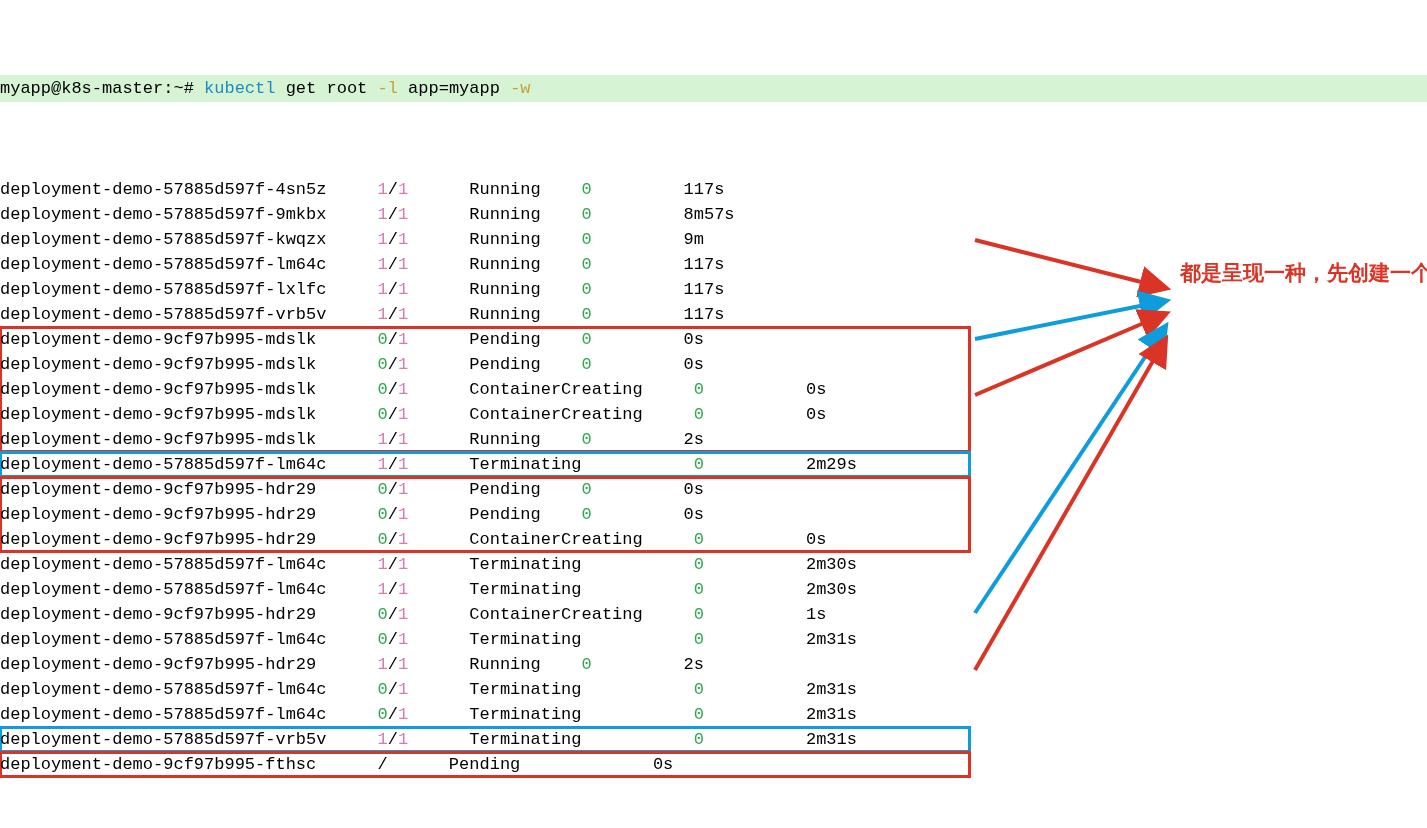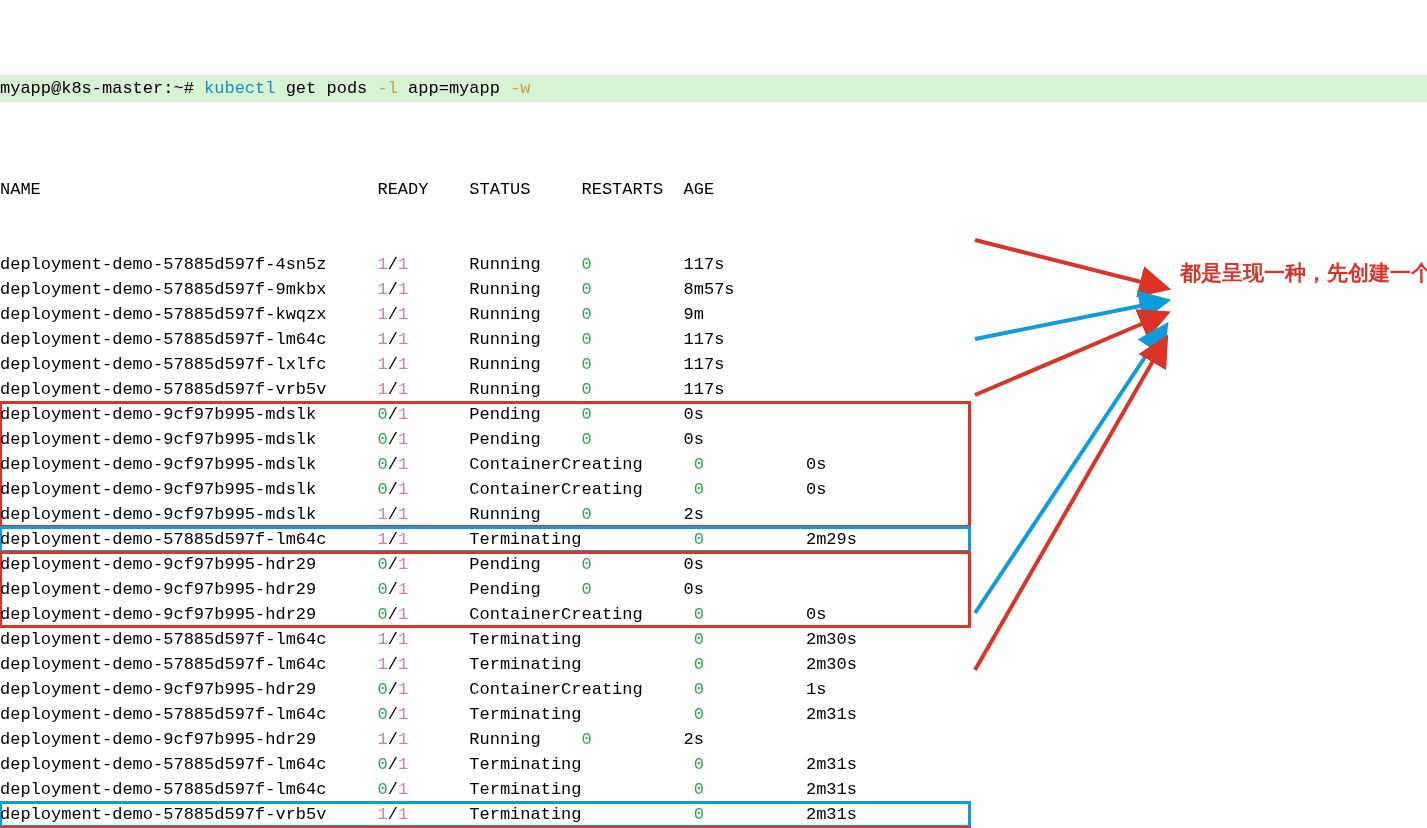--- a/index.html
+++ b/index.html
@@ -13,23 +13,22 @@
   .box-blue{outline:3px solid #0e9cdc;outline-offset:-2px}
   .annot{position:absolute;color:#d93426;font-family:"Microsoft YaHei","PingFang SC",sans-serif;font-weight:bold;font-size:21px;line-height:30px;width:240px}
   svg.arrows{position:absolute;top:0;left:0;pointer-events:none}
   .row{position:relative}
 </style>
 </head>
 <body>
 
 <div class="term" style="position:relative;width:1427px">
 
-  <div class="prompt-bar"><span class="root">myapp@k8s-master</span><span>:~#</span> <span class="cmd">kubectl</span><span> get pods </span><span class="flag">-l</span><span> app=myapp </span><span class="flag">-w</span></div>
+  <div class="prompt-bar"><span class="root">myapp@k8s-master</span><span>:~#</span> <span class="cmd">kubectl</span><span> get root </span><span class="flag">-l</span><span> app=myapp </span><span class="flag">-w</span></div>
 
-  <div id="hdr">NAME                                 READY    STATUS     RESTARTS  AGE</div>
   <div id="rows"><div style="width: 970px;"><div class="row">deployment-demo-57885d597f-4sn5z     <span class="pink">1</span>/<span class="pink">1</span>      Running    <span class="green">0</span>         117s</div><div class="row">deployment-demo-57885d597f-9mkbx     <span class="pink">1</span>/<span class="pink">1</span>      Running    <span class="green">0</span>         8m57s</div><div class="row">deployment-demo-57885d597f-kwqzx     <span class="pink">1</span>/<span class="pink">1</span>      Running    <span class="green">0</span>         9m</div><div class="row">deployment-demo-57885d597f-lm64c     <span class="pink">1</span>/<span class="pink">1</span>      Running    <span class="green">0</span>         117s</div><div class="row">deployment-demo-57885d597f-lxlfc     <span class="pink">1</span>/<span class="pink">1</span>      Running    <span class="green">0</span>         117s</div><div class="row">deployment-demo-57885d597f-vrb5v     <span class="pink">1</span>/<span class="pink">1</span>      Running    <span class="green">0</span>         117s</div></div><div class="box-red" style="width: 970px;"><div class="row">deployment-demo-9cf97b995-mdslk      <span class="green">0</span>/<span class="pink">1</span>      Pending    <span class="green">0</span>         0s</div><div class="row">deployment-demo-9cf97b995-mdslk      <span class="green">0</span>/<span class="pink">1</span>      Pending    <span class="green">0</span>         0s</div><div class="row">deployment-demo-9cf97b995-mdslk      <span class="green">0</span>/<span class="pink">1</span>      ContainerCreating     <span class="green">0</span>          0s</div><div class="row">deployment-demo-9cf97b995-mdslk      <span class="green">0</span>/<span class="pink">1</span>      ContainerCreating     <span class="green">0</span>          0s</div><div class="row">deployment-demo-9cf97b995-mdslk      <span class="pink">1</span>/<span class="pink">1</span>      Running    <span class="green">0</span>         2s</div></div><div class="box-blue" style="width: 970px;"><div class="row">deployment-demo-57885d597f-lm64c     <span class="pink">1</span>/<span class="pink">1</span>      Terminating           <span class="green">0</span>          2m29s</div></div><div class="box-red" style="width: 970px;"><div class="row">deployment-demo-9cf97b995-hdr29      <span class="green">0</span>/<span class="pink">1</span>      Pending    <span class="green">0</span>         0s</div><div class="row">deployment-demo-9cf97b995-hdr29      <span class="green">0</span>/<span class="pink">1</span>      Pending    <span class="green">0</span>         0s</div><div class="row">deployment-demo-9cf97b995-hdr29      <span class="green">0</span>/<span class="pink">1</span>      ContainerCreating     <span class="green">0</span>          0s</div></div><div style="width: 970px;"><div class="row">deployment-demo-57885d597f-lm64c     <span class="pink">1</span>/<span class="pink">1</span>      Terminating           <span class="green">0</span>          2m30s</div><div class="row">deployment-demo-57885d597f-lm64c     <span class="pink">1</span>/<span class="pink">1</span>      Terminating           <span class="green">0</span>          2m30s</div><div class="row">deployment-demo-9cf97b995-hdr29      <span class="green">0</span>/<span class="pink">1</span>      ContainerCreating     <span class="green">0</span>          1s</div><div class="row">deployment-demo-57885d597f-lm64c     <span class="green">0</span>/<span class="pink">1</span>      Terminating           <span class="green">0</span>          2m31s</div><div class="row">deployment-demo-9cf97b995-hdr29      <span class="pink">1</span>/<span class="pink">1</span>      Running    <span class="green">0</span>         2s</div><div class="row">deployment-demo-57885d597f-lm64c     <span class="green">0</span>/<span class="pink">1</span>      Terminating           <span class="green">0</span>          2m31s</div><div class="row">deployment-demo-57885d597f-lm64c     <span class="green">0</span>/<span class="pink">1</span>      Terminating           <span class="green">0</span>          2m31s</div></div><div class="box-blue" style="width: 970px;"><div class="row">deployment-demo-57885d597f-vrb5v     <span class="pink">1</span>/<span class="pink">1</span>      Terminating           <span class="green">0</span>          2m31s</div></div><div class="box-red" style="width: 970px;"><div class="row">deployment-demo-9cf97b995-fthsc      /      Pending             0s</div></div></div>
 
   <svg class="arrows" width="1427" height="828">
     <defs>
       <marker id="ah-red" viewBox="0 0 10 10" refX="8" refY="5" markerWidth="8" markerHeight="8" orient="auto">
           <path d="M0,0 L10,5 L0,10 z" fill="#d93426"></path>
         </marker>
       <marker id="ah-blue" viewBox="0 0 10 10" refX="8" refY="5" markerWidth="8" markerHeight="8" orient="auto">
           <path d="M0,0 L10,5 L0,10 z" fill="#0e9cdc"></path>
         </marker>

